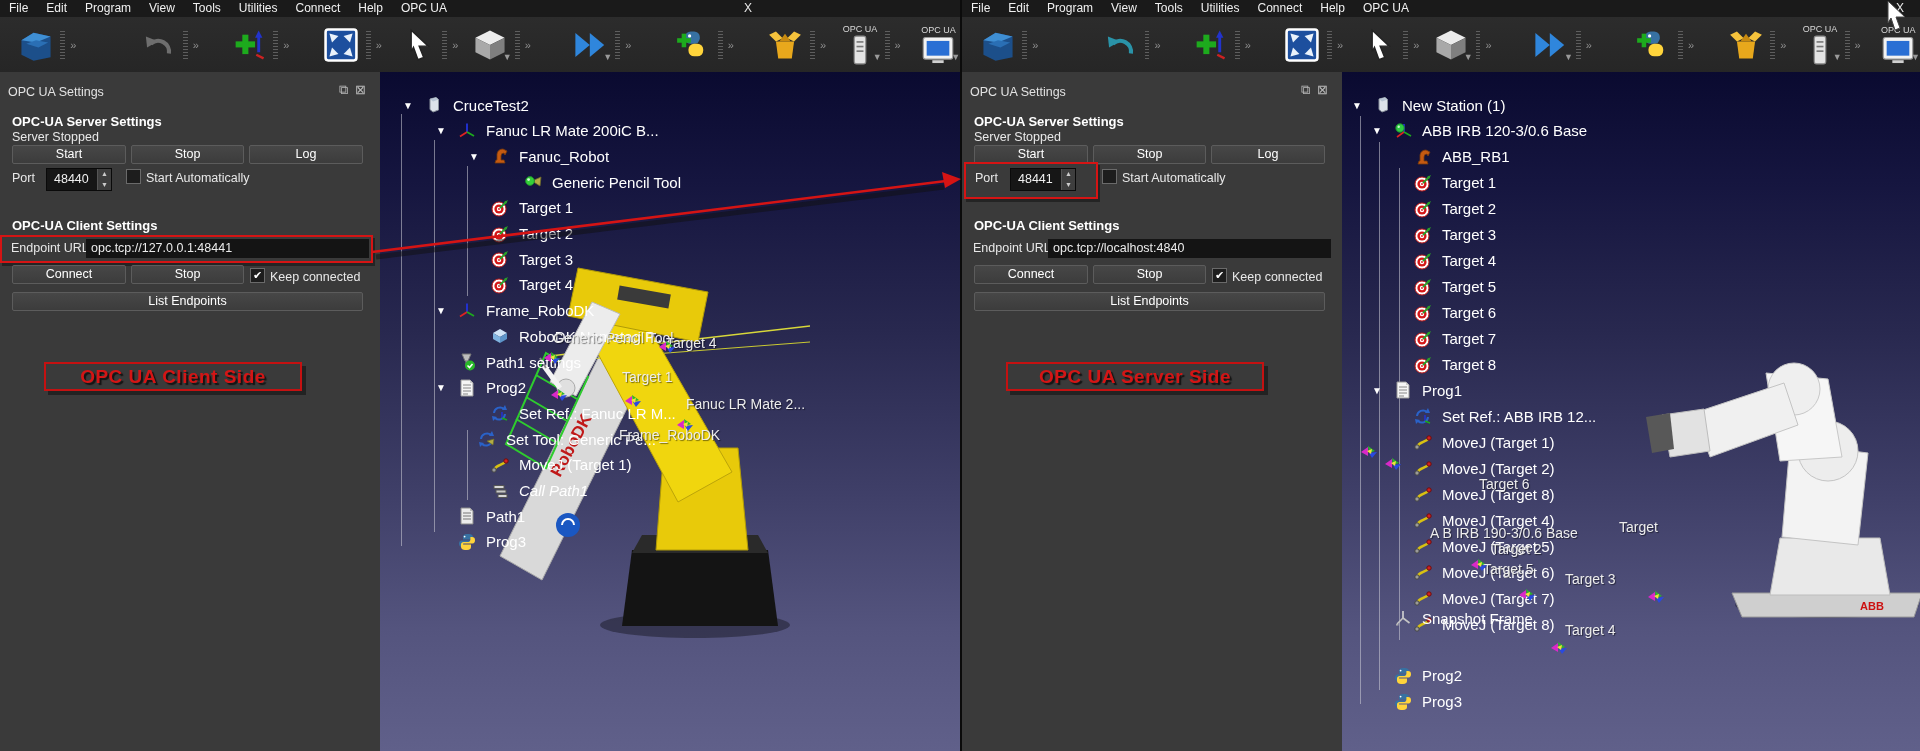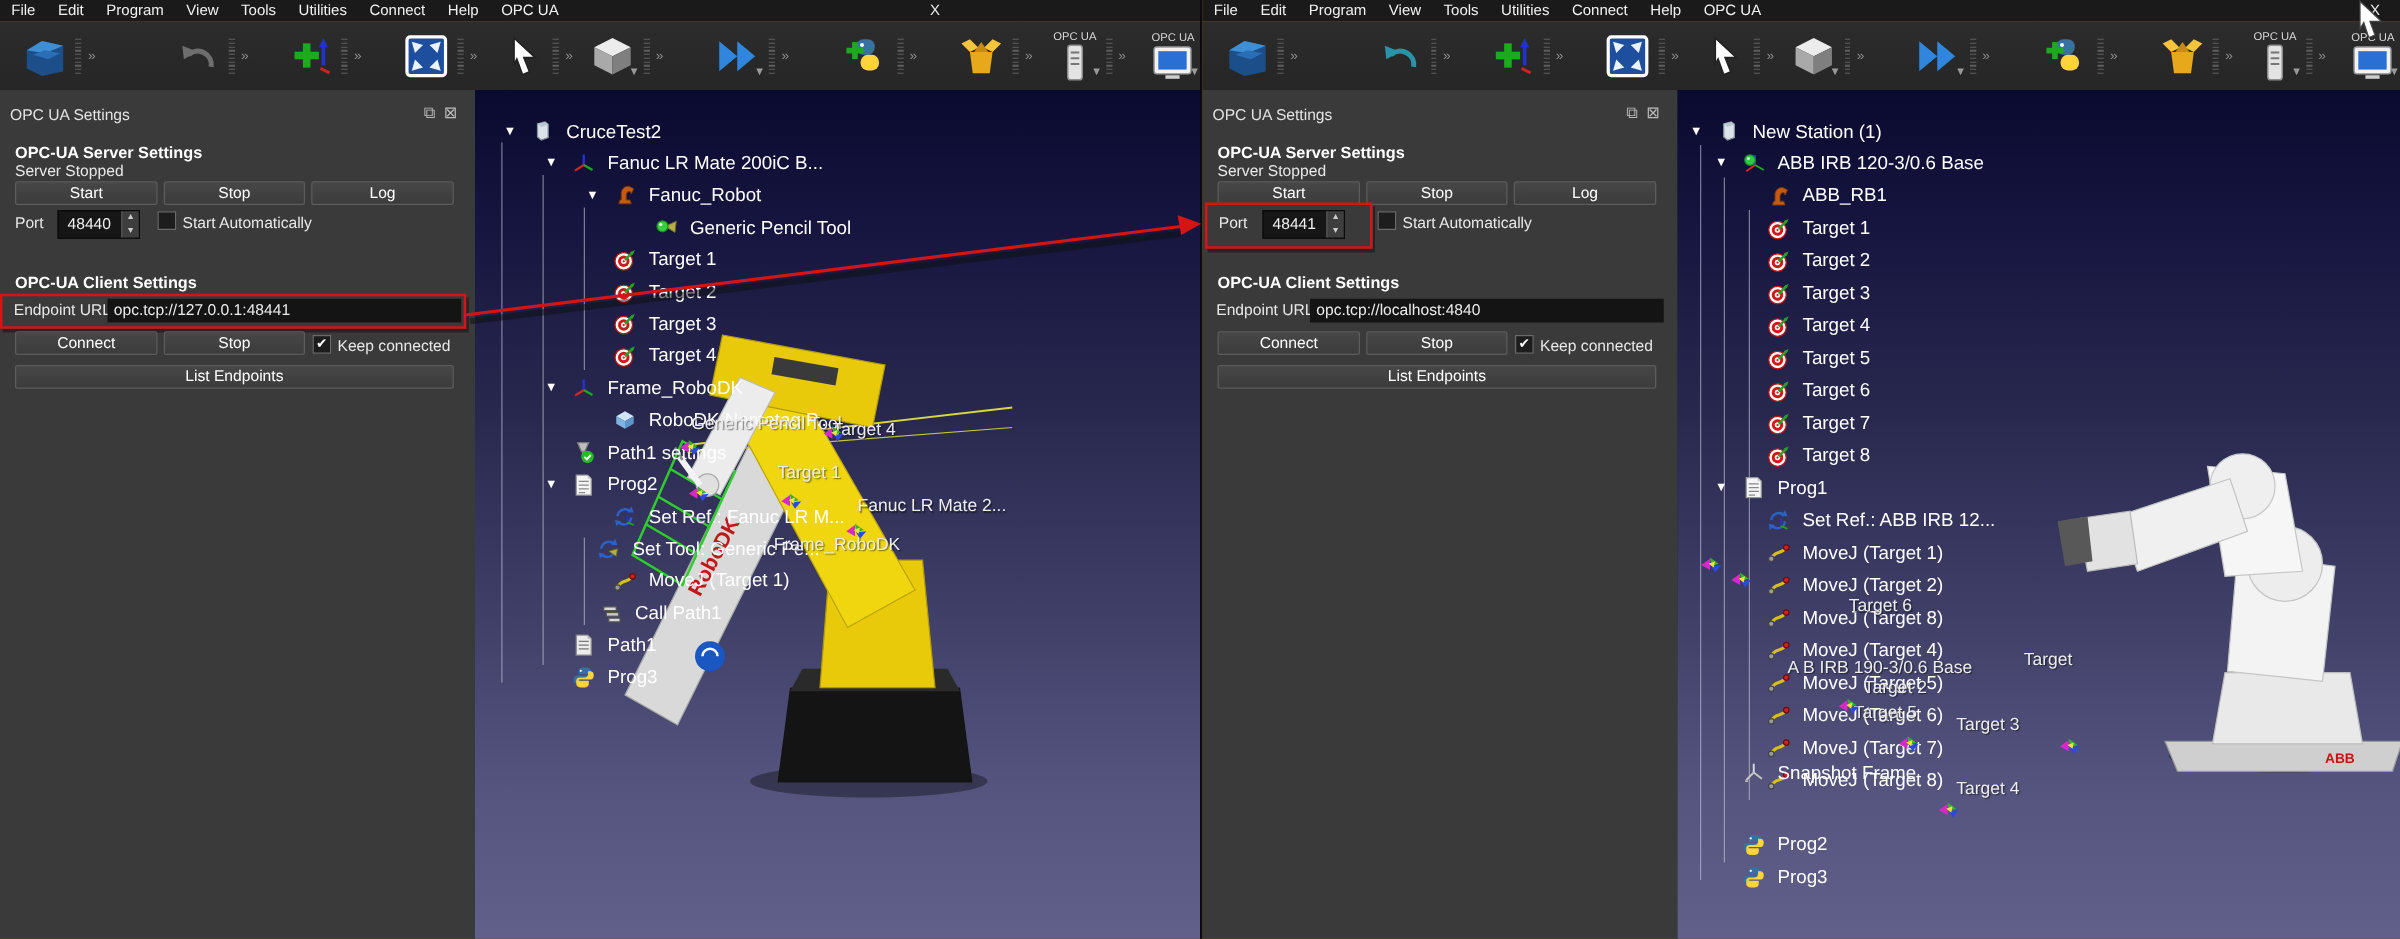--- a/index.html
+++ b/index.html
@@ -229,20 +229,21 @@
     <div class="hlbox" style="left:0px;top:163px;width:369px;height:24px;"></div>
     <span class="flabel" style="left:11px;top:169px;">Endpoint URL</span>
     <span class="tfield" style="left:86px;top:167px;width:278px;">opc.tcp://127.0.0.1:48441</span>
 
     <button class="pbtn" style="left:12px;top:193px;width:114px;">Connect</button>
     <button class="pbtn" style="left:131px;top:193px;width:113px;">Stop</button>
     <span class="cbox" style="left:250px;top:196px;">✔</span>
     <span class="flabel" style="left:270px;top:198px;">Keep connected</span>
     <button class="pbtn" style="left:12px;top:220px;width:351px;">List Endpoints</button>
 
+    <div class="annot">OPC UA Client Side</div>
   </div>
 
   <div class="view3d" id="view-left">
 
     <svg class="robot-svg" style="left:100px;top:148px;" width="330" height="430" viewBox="0 0 330 430">
       <ellipse cx="215" cy="405" rx="95" ry="13" fill="rgba(0,0,0,0.35)"></ellipse>
 
       <polygon points="128,118 170,142 62,360 20,336" fill="#d9d9d9" stroke="#a8a8a8" stroke-width="1"></polygon>
       <polygon points="128,118 170,142 166,150 124,126" fill="#bfbfbf"></polygon>
       <text x="0" y="0" transform="translate(80,258) rotate(-62)" fill="#c01818" font-size="17" font-weight="bold" font-family="Liberation Sans, sans-serif">RoboDK</text>
@@ -455,21 +456,21 @@
           <span class="tree-arrow"></span>
           <span class="tree-icon">
             <svg width="18" height="18" viewBox="0 0 18 18">
               <path d="M3 14 C 6 7 11 11 15 5" fill="none" stroke="#d8c012" stroke-width="2.4"></path>
               <circle cx="3" cy="14" r="2.2" fill="#9a9a9a" stroke="#444"></circle>
               <circle cx="15" cy="5" r="2.2" fill="#d02020" stroke="#6a0f0f"></circle>
             </svg>
           </span>
           <span>MoveJ (Target 1)</span>
         </div>
-        <div class="tree-row" style="left: 70px; top: 407.5px;">
+        <div class="tree-row" style="left: 81px; top: 407.5px; font-style: italic;">
           <span class="tree-arrow"></span>
           <span class="tree-icon">
             <svg width="18" height="18" viewBox="0 0 18 18">
               <rect x="3" y="3.5" width="10" height="3" fill="#d8d8d8" stroke="#555"></rect>
               <rect x="5" y="8" width="10" height="3" fill="#c8c8c8" stroke="#555"></rect>
               <rect x="7" y="12.5" width="9" height="3" fill="#d8d8d8" stroke="#555"></rect>
             </svg>
           </span>
           <span>Call Path1</span>
         </div>
@@ -713,20 +714,21 @@
     <div class="sect-head" style="top:146px;">OPC-UA Client Settings</div>
     <span class="flabel" style="left:11px;top:169px;">Endpoint URL</span>
     <span class="tfield" style="left:86px;top:167px;width:278px;">opc.tcp://localhost:4840</span>
 
     <button class="pbtn" style="left:12px;top:193px;width:114px;">Connect</button>
     <button class="pbtn" style="left:131px;top:193px;width:113px;">Stop</button>
     <span class="cbox" style="left:250px;top:196px;">✔</span>
     <span class="flabel" style="left:270px;top:198px;">Keep connected</span>
     <button class="pbtn" style="left:12px;top:220px;width:351px;">List Endpoints</button>
 
+    <div class="annot">OPC UA Server Side</div>
   </div>
 
   <div class="view3d" id="view-right">
 
     <svg class="robot-svg" style="left:290px;top:283px;" width="290" height="270" viewBox="0 0 290 270">
       <ellipse cx="195" cy="250" rx="92" ry="13" fill="rgba(0,0,0,0.3)"></ellipse>
       <polygon points="100,238 290,238 282,262 110,262" fill="#cfcfcf" stroke="#9a9a9a" stroke-width="1"></polygon>
       <polygon points="148,183 248,183 258,240 138,240" fill="#e9e9e9" stroke="#bdbdbd" stroke-width="1"></polygon>
       <polygon points="158,88 236,98 226,190 150,182" fill="#f3f3f3" stroke="#c4c4c4" stroke-width="1"></polygon>
       <circle cx="196" cy="96" r="30" fill="#ededed" stroke="#c4c4c4"></circle>

